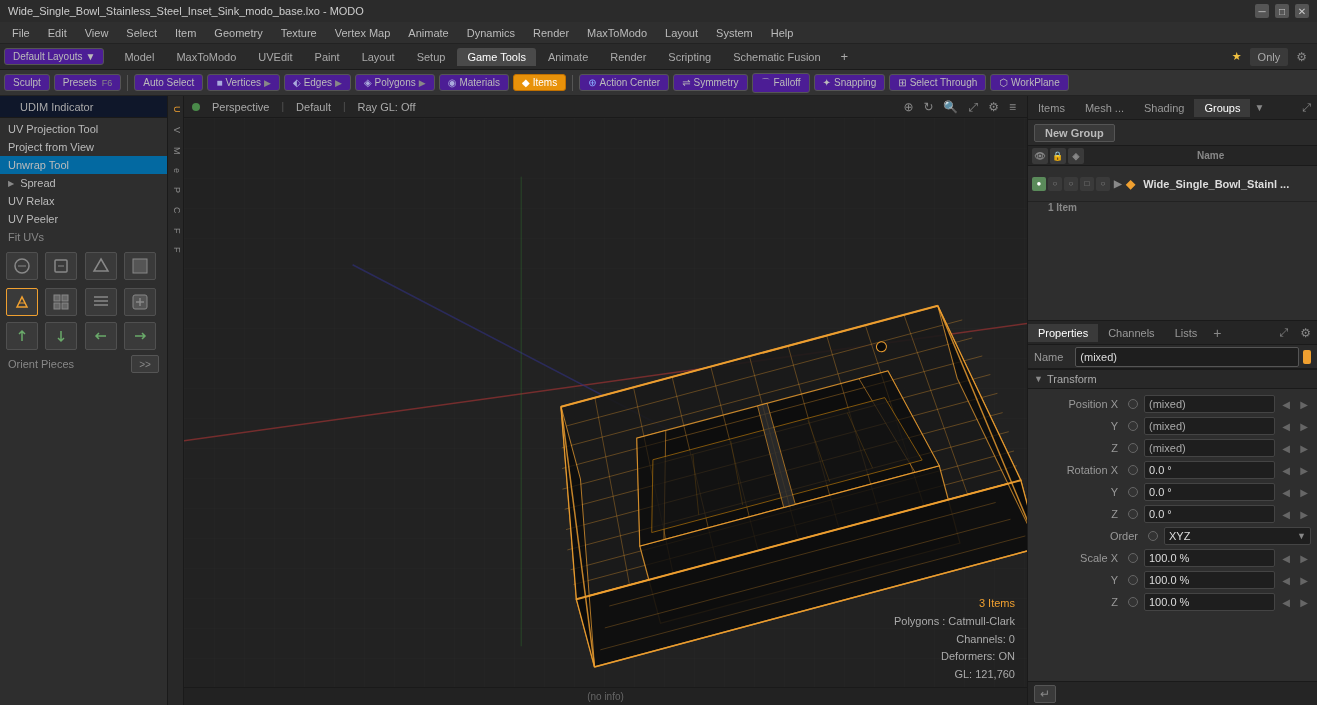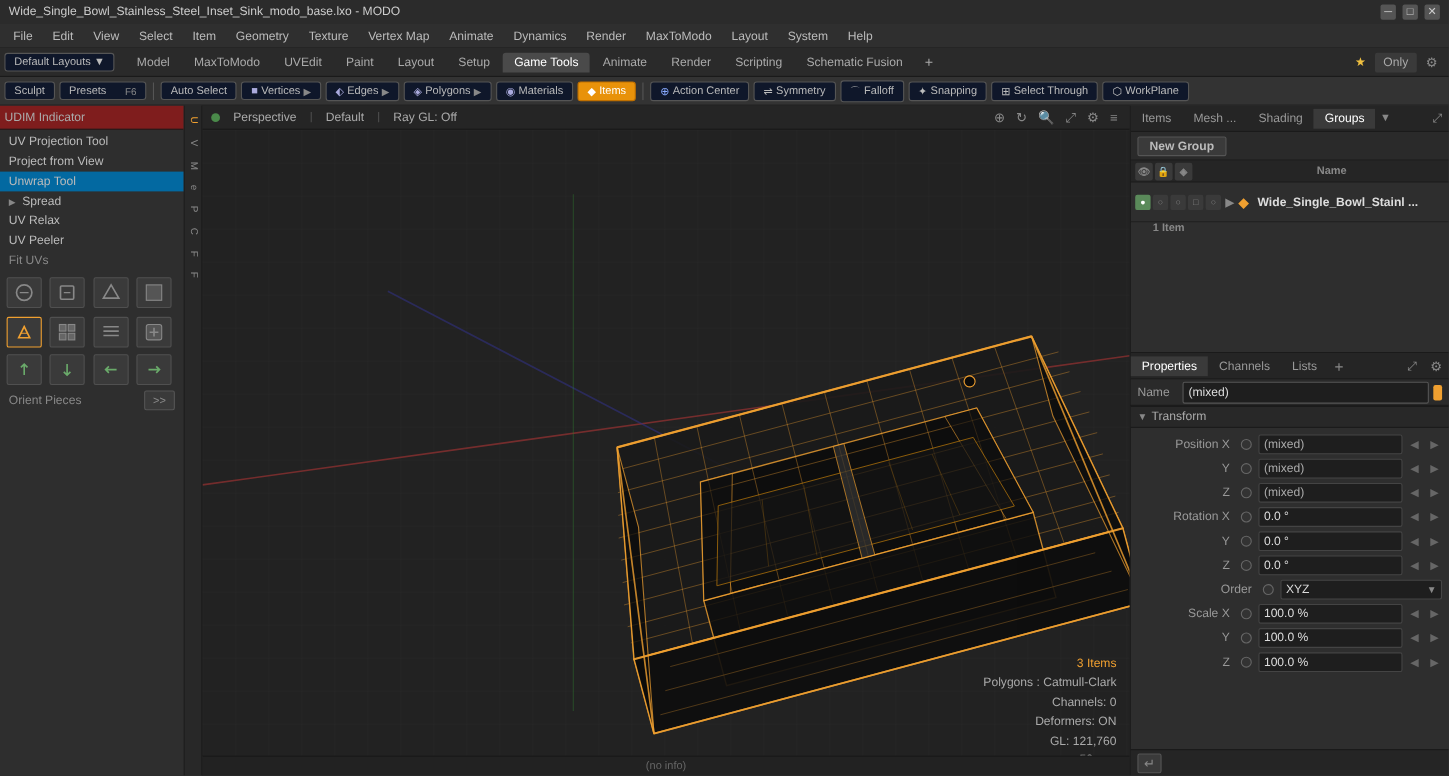--- a/index.html
+++ b/index.html
@@ -19,30 +19,30 @@
     .tab { padding: 3px 10px; color: #aaa; font-size: 11px; cursor: pointer; border-radius: 3px 3px 0 0; }
     .tab.active { background: #4a4a4a; color: #fff; }
     .tab-plus { padding: 3px 8px; color: #aaa; font-size: 13px; cursor: pointer; }
     .tab-star { color: #f0c040; font-size: 11px; padding: 3px 6px; }
     .tab-only { background: #3a3a3a; padding: 3px 8px; color: #aaa; border-radius: 2px; font-size: 11px; }
     .tab-gear { padding: 3px 6px; font-size: 12px; color: #888; cursor: pointer; }
     .tab-spacer { flex: 1; }
 
     
     .toolbar2 { height: 26px; background: #333; display: flex; align-items: center; padding: 0 4px; gap: 4px; border-bottom: 1px solid #222; }
-    .tool-btn { padding: 2px 8px; background: #0f172a; border: 1px solid #555; border-radius: 3px; color: #bbb; font-size: 10px; cursor: pointer; display: flex; align-items: center; gap: 3px; }
+    .tool-btn { padding: 2px 8px; background: #4c1d95; border: 1px solid #555; border-radius: 3px; color: #bbb; font-size: 10px; cursor: pointer; display: flex; align-items: center; gap: 3px; }
     .tool-btn.active { background: #e8920a; border-color: #c07000; color: #fff; }
     .tool-separator { width: 1px; height: 16px; background: #555; margin: 0 2px; }
 
     
     .main-layout { display: flex; height: calc(705px - 22px - 22px - 26px - 26px); }
 
     
     .left-panel { width: 168px; background: #2e2e2e; border-right: 1px solid #1a1a1a; display: flex; flex-direction: column; overflow: hidden; }
-    .left-panel-header { height: 22px; background: #7f1d1d; display: flex; align-items: center; padding: 0 4px; border-bottom: 1px solid #1a1a1a; }
+    .left-panel-header { height: 22px; background: #0f172a; display: flex; align-items: center; padding: 0 20px; border-bottom: 1px solid #1a1a1a; }
     .left-panel-title { font-size: 11px; color: #aaa; }
 
     .tool-section { padding: 2px 0; }
     .tool-item { padding: 3px 8px; font-size: 11px; color: #bbb; cursor: pointer; display: flex; align-items: center; gap: 4px; }
     .tool-item.with-arrow::before { content: '▶'; font-size: 8px; color: #888; margin-right: 2px; }
     .tool-item.highlighted { background: #0369a1; }
 
     .icon-grid { display: grid; grid-template-columns: repeat(4, 1fr); gap: 2px; padding: 4px 6px; }
     .icon-btn { width: 32px; height: 28px; background: #3a3a3a; border: 1px solid #505050; border-radius: 2px; display: flex; align-items: center; justify-content: center; cursor: pointer; font-size: 14px; color: #999; }
 
@@ -189,21 +189,21 @@
   <div class="tab-only">Only</div>
   <div class="tab-gear">⚙</div>
 </div>
 
 <div class="toolbar2">
   <div class="tool-btn">
     <span>Sculpt</span>
   </div>
   <div class="tool-btn">
     <span>Presets</span>
-    <span style="color:#888;font-size:9px;margin-left:14px;">F6</span>
+    <span style="color:#888;font-size:9px;margin-left:2px;">F6</span>
   </div>
   <div class="tool-separator"></div>
   <div class="tool-btn">
     <span>Auto Select</span>
   </div>
   <div class="tool-btn">
     <span style="color:#aad;">■</span>
     <span>Vertices</span>
     <span style="color:#888;font-size:9px;">▶</span>
   </div>

